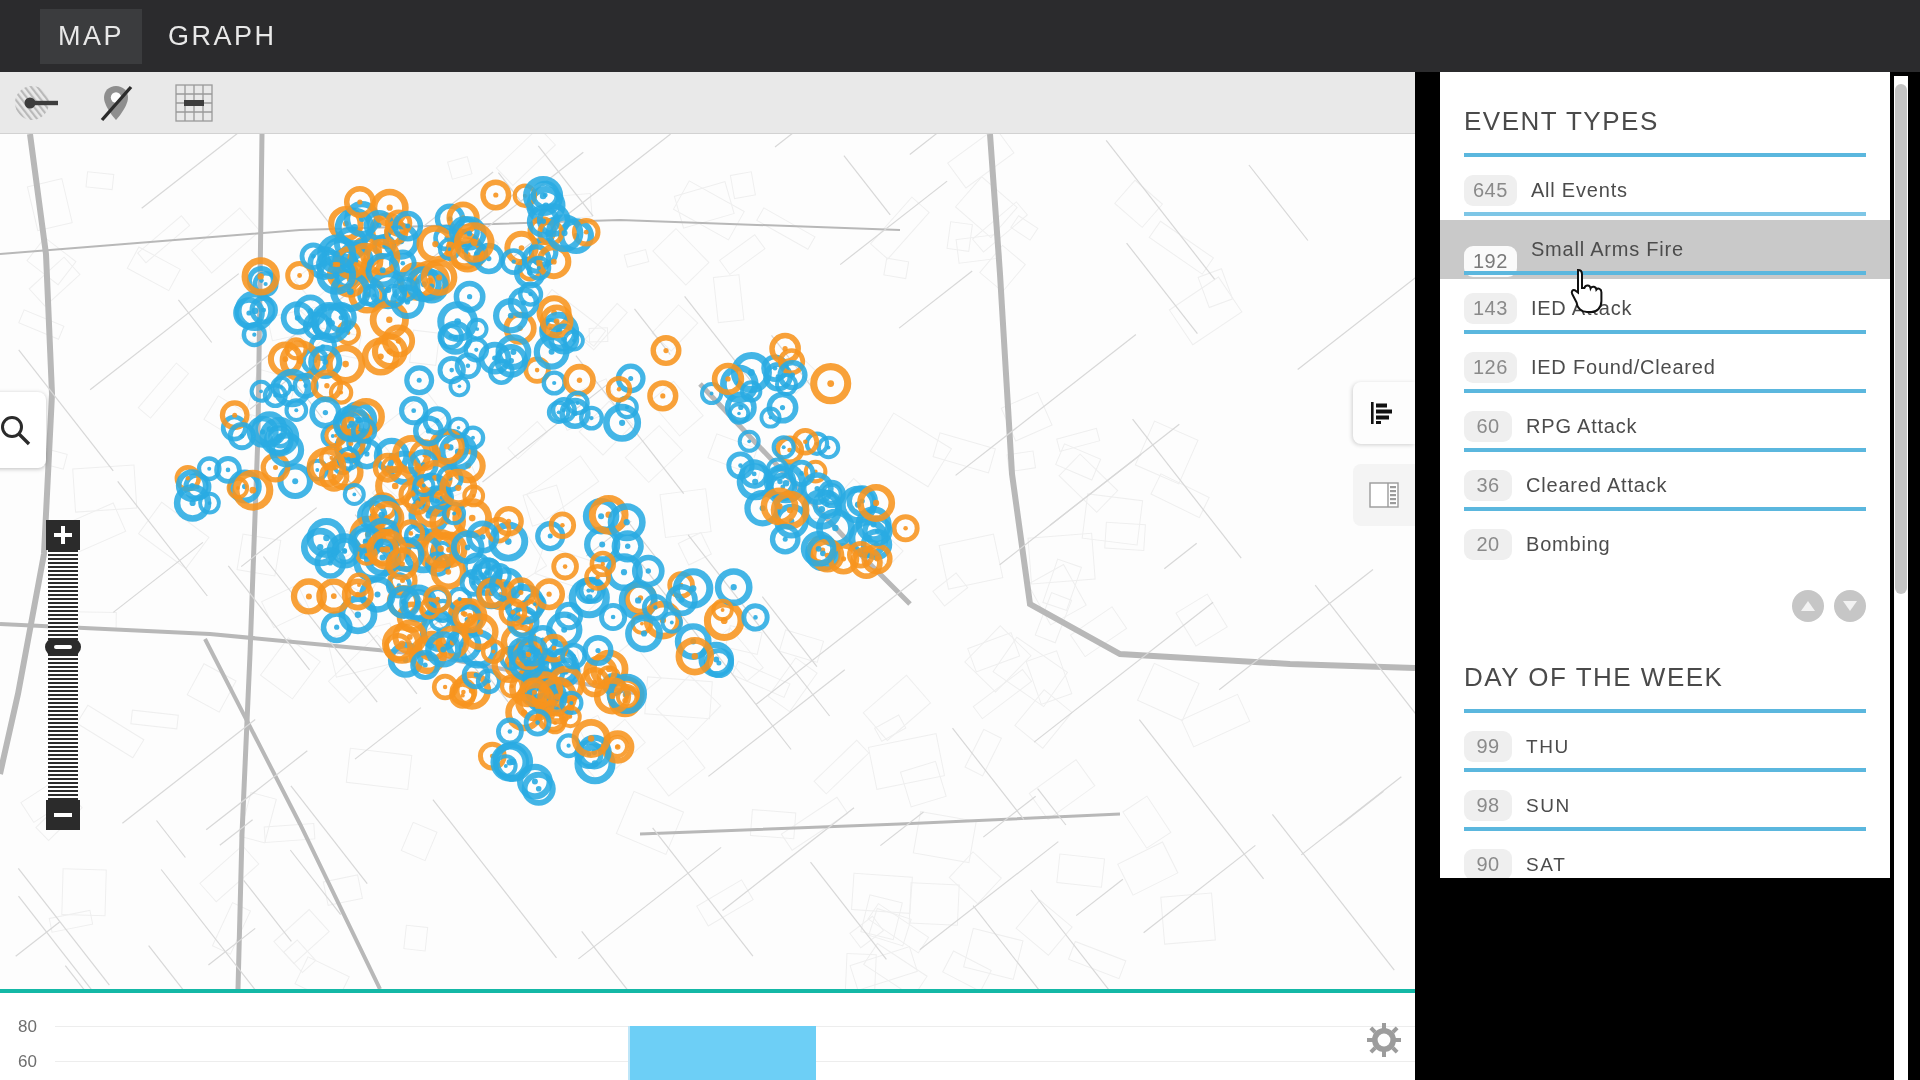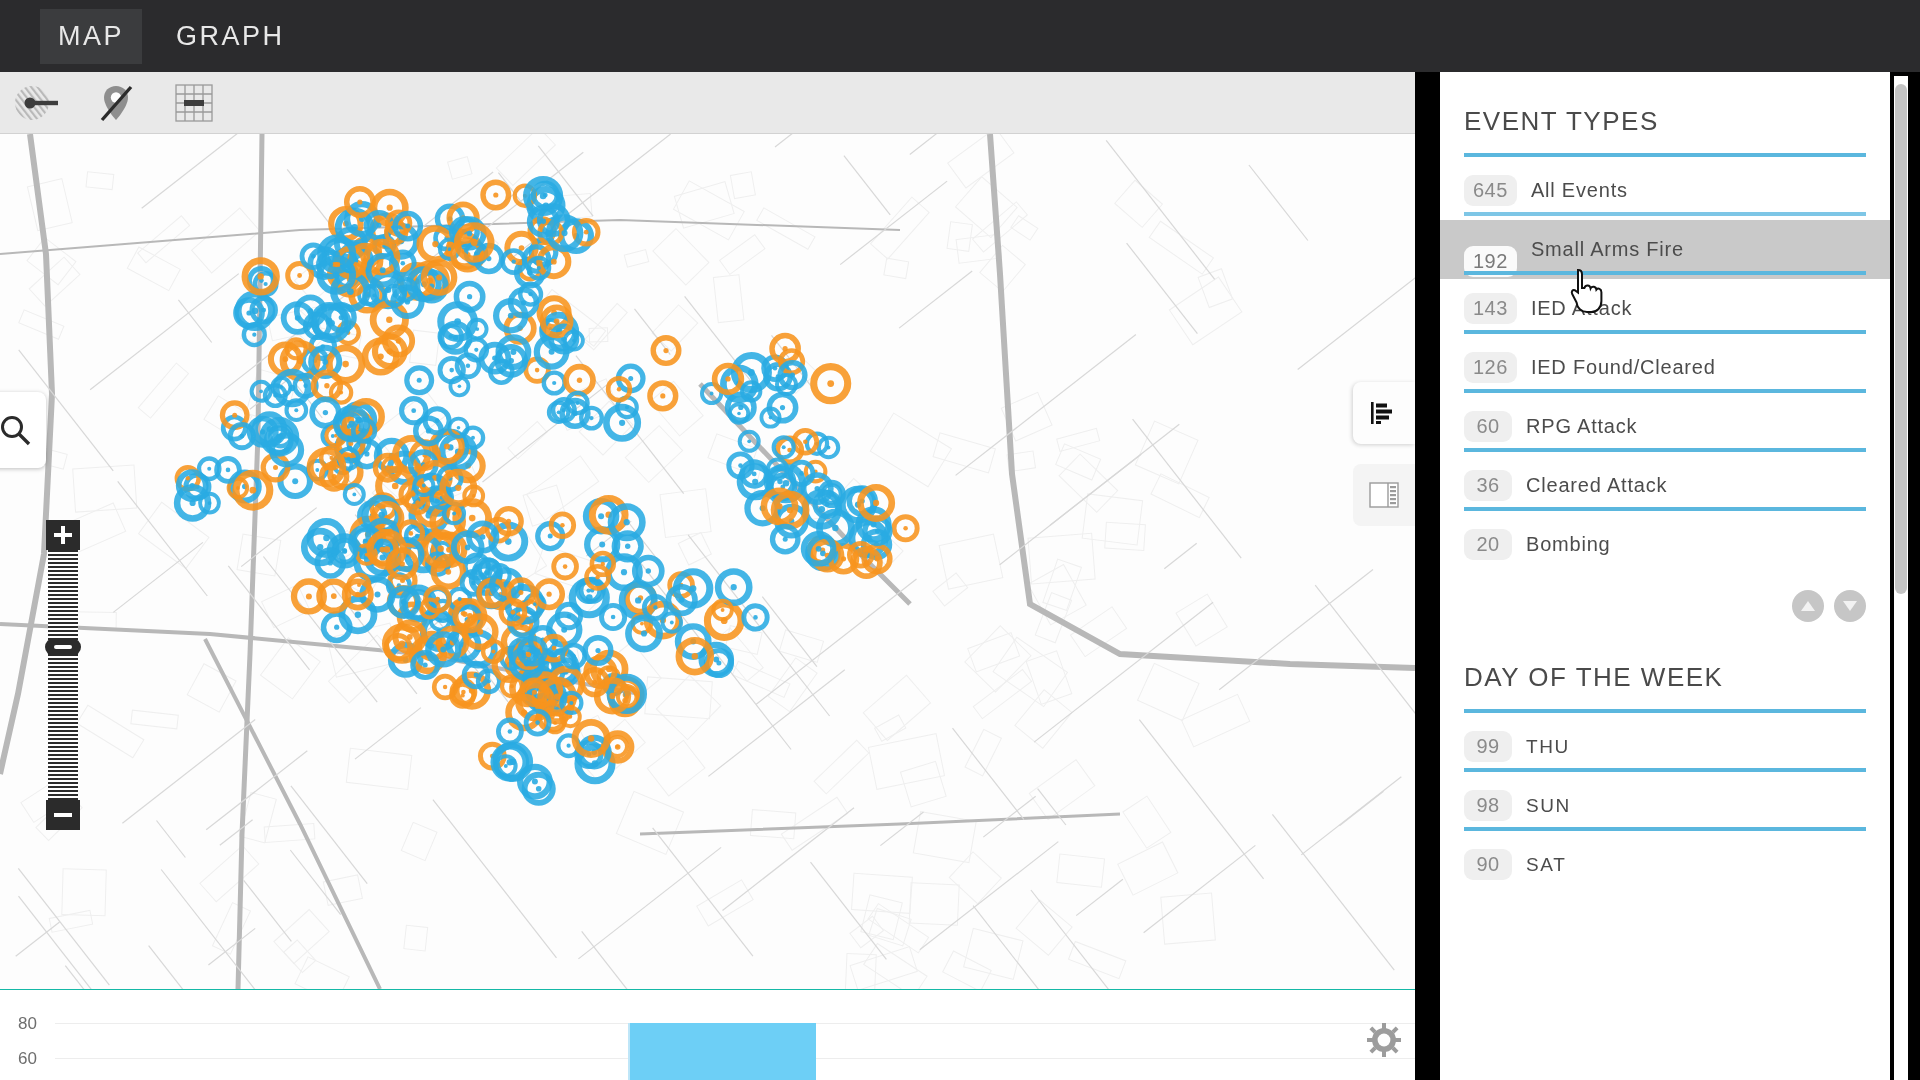--- a/index.html
+++ b/index.html
@@ -12,21 +12,20 @@
 
   
   #app { position:absolute; inset:0; background:#000; }
 
   
   #header {
     position:absolute; left:0; top:0; width:1920px; height:72px;
     background:#2b2b2d;
     display:flex; align-items:center;
     padding-left:40px;
-    gap:8px;
   }
   .tab {
     font-size:27px; letter-spacing:2.5px; color:#e8e8e8;
     padding:12px 18px; margin-right:8px;
     font-weight:400; cursor:pointer;
     font-family:"Liberation Sans", sans-serif;
   }
   .tab.active { background:#3b3c3e; }
 
   
@@ -76,21 +75,21 @@
     position:absolute; right:0; width:62px; height:62px;
     background:#fdfdfd; border-radius:8px 0 0 8px;
     box-shadow:-1px 1px 4px rgba(0,0,0,.18);
     display:flex; align-items:center; justify-content:center; cursor:pointer; z-index:6;
   }
   #panel-tab-chart { top:248px; }
   #panel-tab-table { top:330px; background:#f4f4f4; box-shadow:none; }
 
   
   #sidebar {
-    position:absolute; left:1440px; top:72px; width:450px; height:1008px;
+    position:absolute; left:1440px; top:72px; width:450px; height:806px;
     background:#ffffff; overflow:hidden;
   }
   .sb-title {
     font-size:26px; letter-spacing:1.5px; color:#4a4a4a;
     font-weight:400; padding:34px 0 24px 24px;
   }
   .facet-row {
     display:flex; align-items:center; height:59px;
     padding:0 24px 0 24px; cursor:pointer; position:relative;
   }
@@ -121,21 +120,21 @@
     background:#ffffff;
   }
   #sb-thumb {
     position:absolute; left:1895px; top:84px; width:12px; height:510px;
     background:#c4c4c4; border-radius:6px; cursor:grab;
   }
 
   
   #bottom {
     position:absolute; left:0; top:989px; width:1415px; height:91px;
-    background:#ffffff; border-top:1px solid #14b8a6; overflow:hidden;
+    background:#ffffff; border-top:4px solid #14b8a6; overflow:hidden;
   }
   .ytick { position:absolute; left:18px; font-size:17px; color:#6e6e6e; }
   .gline { position:absolute; left:55px; right:0; height:1px; background:#ededed; }
   #timeline-sel {
     position:absolute; left:628px; top:33px; width:188px; height:58px;
     background:#6dcff6; border-left:2px solid #bfe6f8;
   }
   #gear { position:absolute; left:1366px; top:1022px; width:36px; height:36px; cursor:pointer; z-index:8; }
 
   

